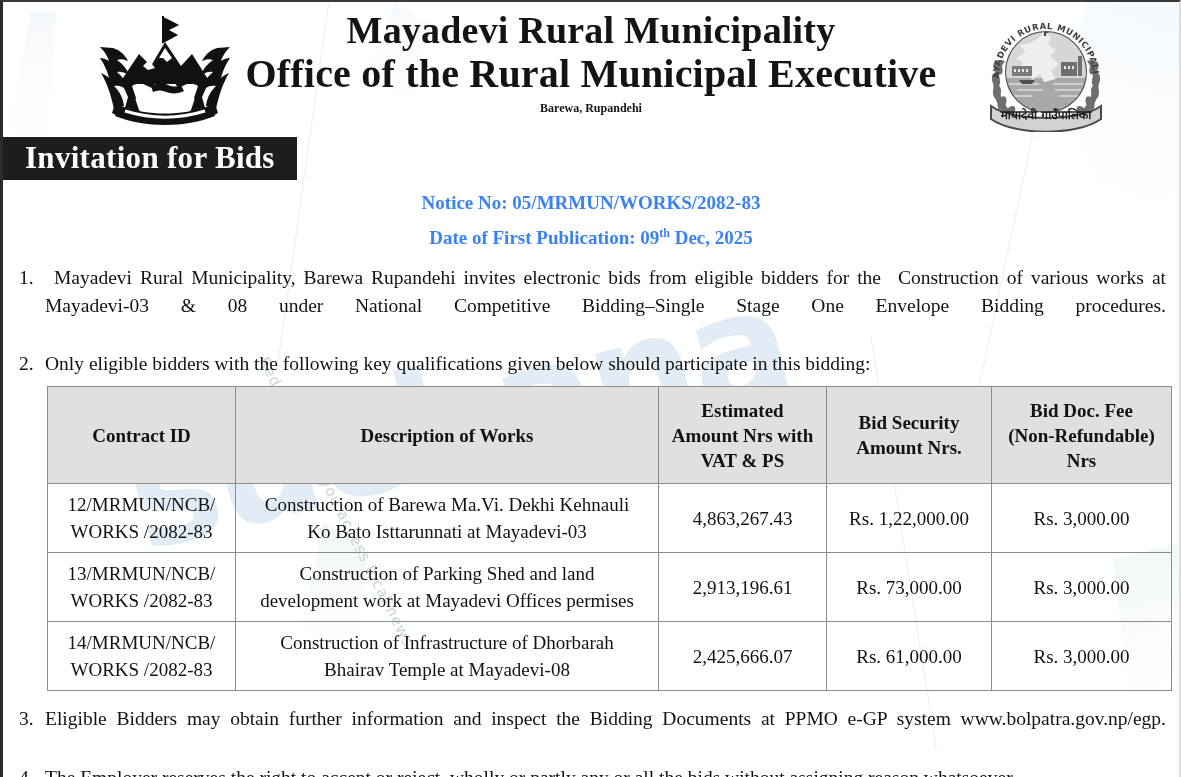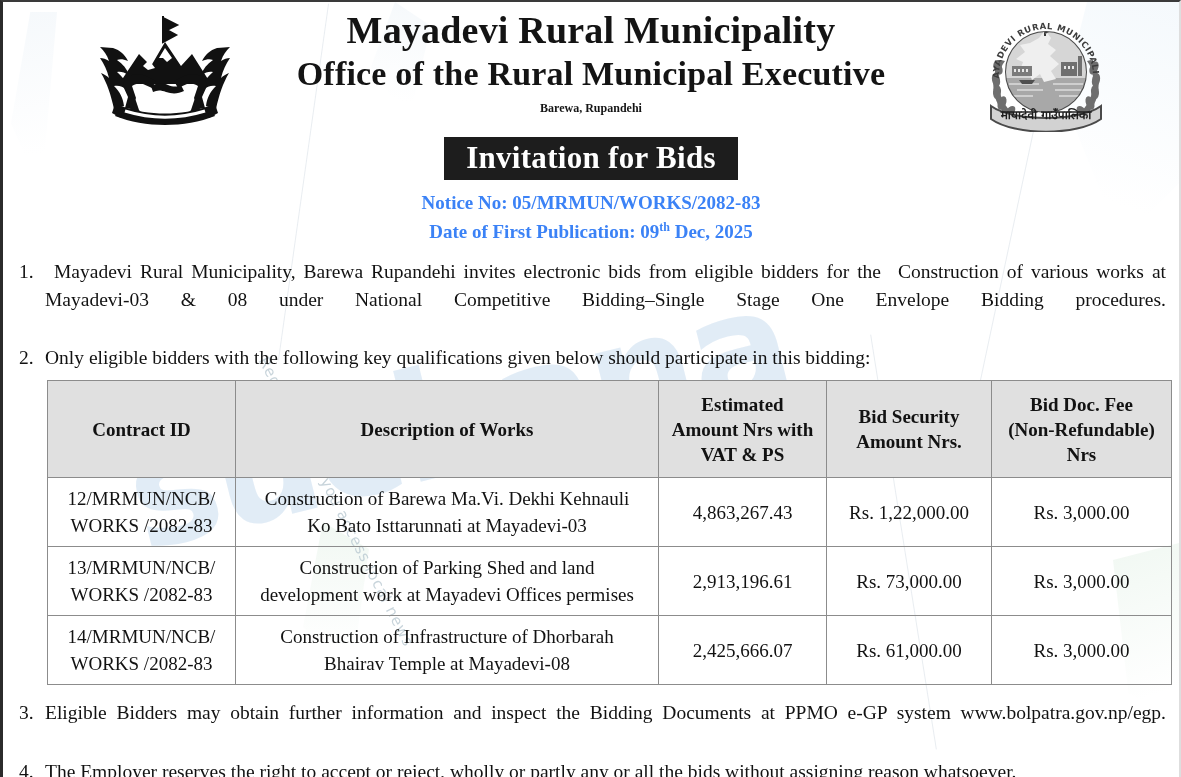--- a/index.html
+++ b/index.html
@@ -130,37 +130,37 @@
     font-weight: 700;
     font-size: 38px;
     line-height: 44px;
     letter-spacing: .2px;
     color: #141414;
     white-space: nowrap;
   }
   .org-title-2 {
     font-family: "Liberation Serif", serif;
     font-weight: 700;
-    font-size: 34px;
+    font-size: 40px;
     line-height: 43px;
     letter-spacing: .2px;
     color: #141414;
     white-space: nowrap;
   }
   .org-address {
     font-family: "Liberation Serif", serif;
     font-weight: 700;
     font-size: 12px;
     line-height: 26px;
     color: #141414;
   }
 
   
   .banner-wrap {
-    text-align: center;
+    text-align: left;
     margin-top: -1px;
   }
   .banner {
     display: inline-block;
     background: #1d1d1d;
     color: #ffffff;
     font-family: "Liberation Serif", serif;
     font-weight: 700;
     font-size: 31px;
     line-height: 39px;
@@ -169,21 +169,21 @@
   }
   .notice-line {
     text-align: center;
     font-family: "Liberation Serif", serif;
     font-weight: 700;
     font-size: 19px;
     line-height: 25px;
     color: #3b82f6;
     margin-top: 10px;
   }
-  .notice-line.second { margin-top: 0; }
+  .notice-line.second { margin-top: 6px; }
   .notice-line sup { font-size: 12px; vertical-align: super; }
 
   
   .clauses {
     margin-top: 14px;
     padding: 0 13px 0 16px;
   }
   .clause {
     display: flex;
     align-items: flex-start;

